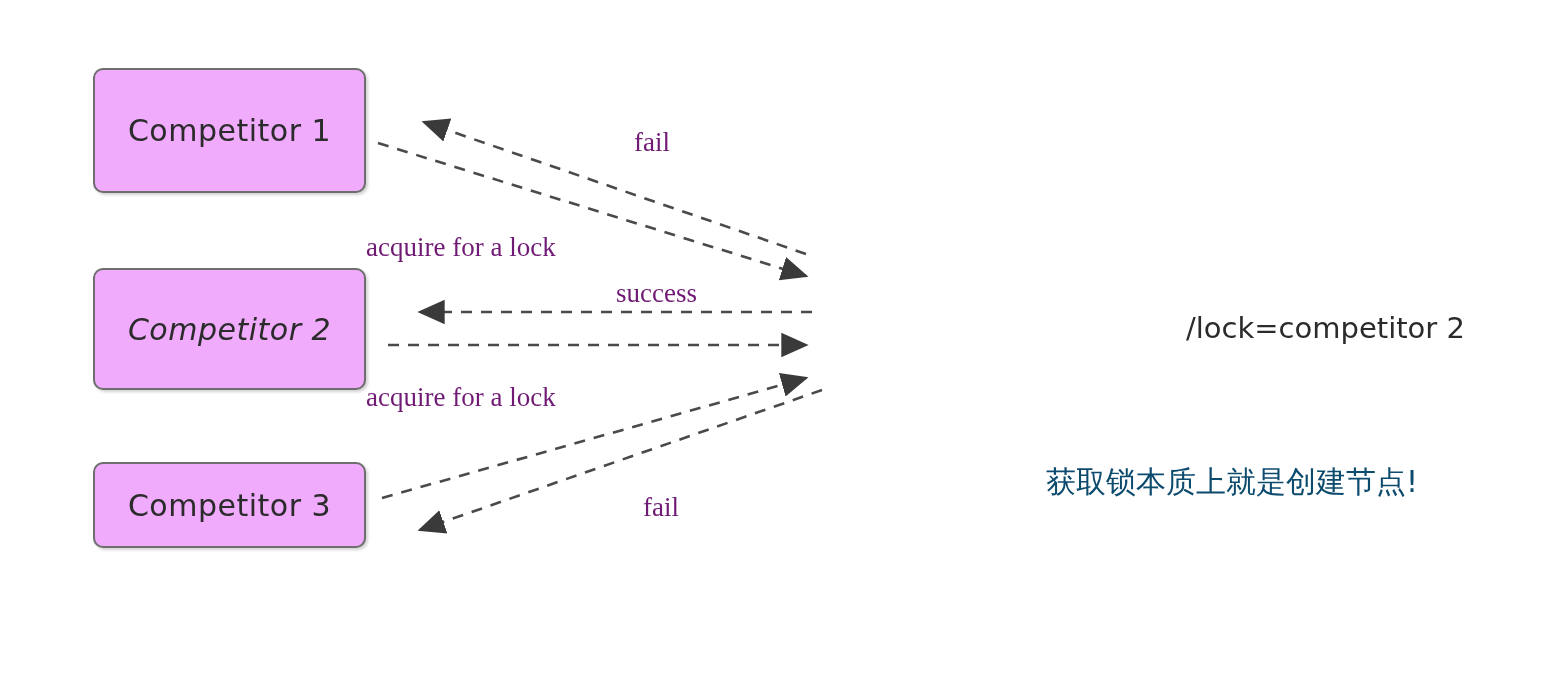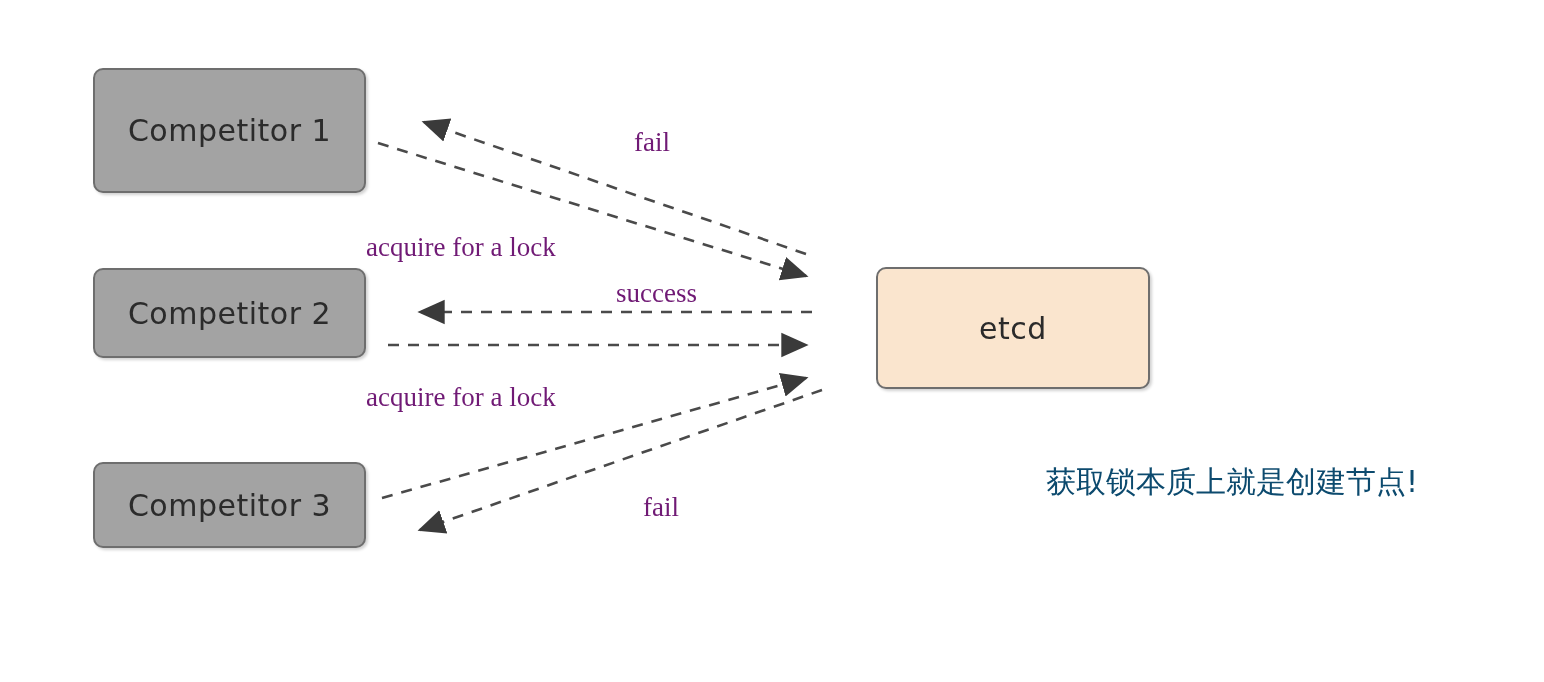--- a/index.html
+++ b/index.html
@@ -28,21 +28,21 @@
     box-shadow: 2px 2px 3px rgba(0,0,0,0.18);
   }
   .node-label {
     font-family: "DejaVu Sans", sans-serif;
     font-size: 30px;
     color: #2b2b2b;
     letter-spacing: 0.5px;
     white-space: nowrap;
   }
   .competitor {
-    background: #a3a3a3;
+    background: #f0abfc;
   }
   .etcd-node {
     background: #FAE5CE;
   }
   .edge-label {
     position: absolute;
     font-family: Liberation Serif, serif;
     font-size: 27px;
     color: #701a75;
     white-space: nowrap;
@@ -90,38 +90,36 @@
     <line x1="388" y1="345" x2="806" y2="345" stroke="#4A4A4A" stroke-width="2.6" stroke-dasharray="11,9" marker-end="url(#arrowEnd)"></line>
 
     <line x1="382" y1="498" x2="806" y2="378" stroke="#4A4A4A" stroke-width="2.6" stroke-dasharray="11,9" marker-end="url(#arrowEnd)"></line>
     <line x1="822" y1="390" x2="420" y2="530" stroke="#4A4A4A" stroke-width="2.6" stroke-dasharray="11,9" marker-end="url(#arrowEnd)"></line>
   </svg>
 
   <div class="node competitor" style="left:93px; top:68px; width:273px; height:125px;">
     <span class="node-label">Competitor 1</span>
   </div>
 
-  <div class="node competitor" style="left:93px; top:268px; width:273px; height:90px;">
+  <div class="node competitor" style="left:93px; top:268px; width:273px; height:122px;font-style:italic;">
     <span class="node-label">Competitor 2</span>
   </div>
 
   <div class="node competitor" style="left:93px; top:462px; width:273px; height:86px;">
     <span class="node-label">Competitor 3</span>
   </div>
 
-  <div class="node etcd-node" style="left:876px; top:267px; width:274px; height:122px;">
-    <span class="node-label">etcd</span>
-  </div>
 
   <div class="edge-label" style="left:634px; top:127px;">fail</div>
 
   <div class="edge-label" style="left:366px; top:232px;">acquire for a lock</div>
 
   <div class="edge-label" style="left:616px; top:278px;">success</div>
 
   <div class="edge-label" style="left:366px; top:382px;">acquire for a lock</div>
 
   <div class="edge-label" style="left:643px; top:492px;">fail</div>
 
+  <div class="side-note" style="left:1186px; top:311px;">/lock=competitor 2</div>
 
   <div class="warn-note" style="left:1046px; top:462px;">获取锁本质上就是创建节点!</div>
 
 </div>
 
 </body></html>

